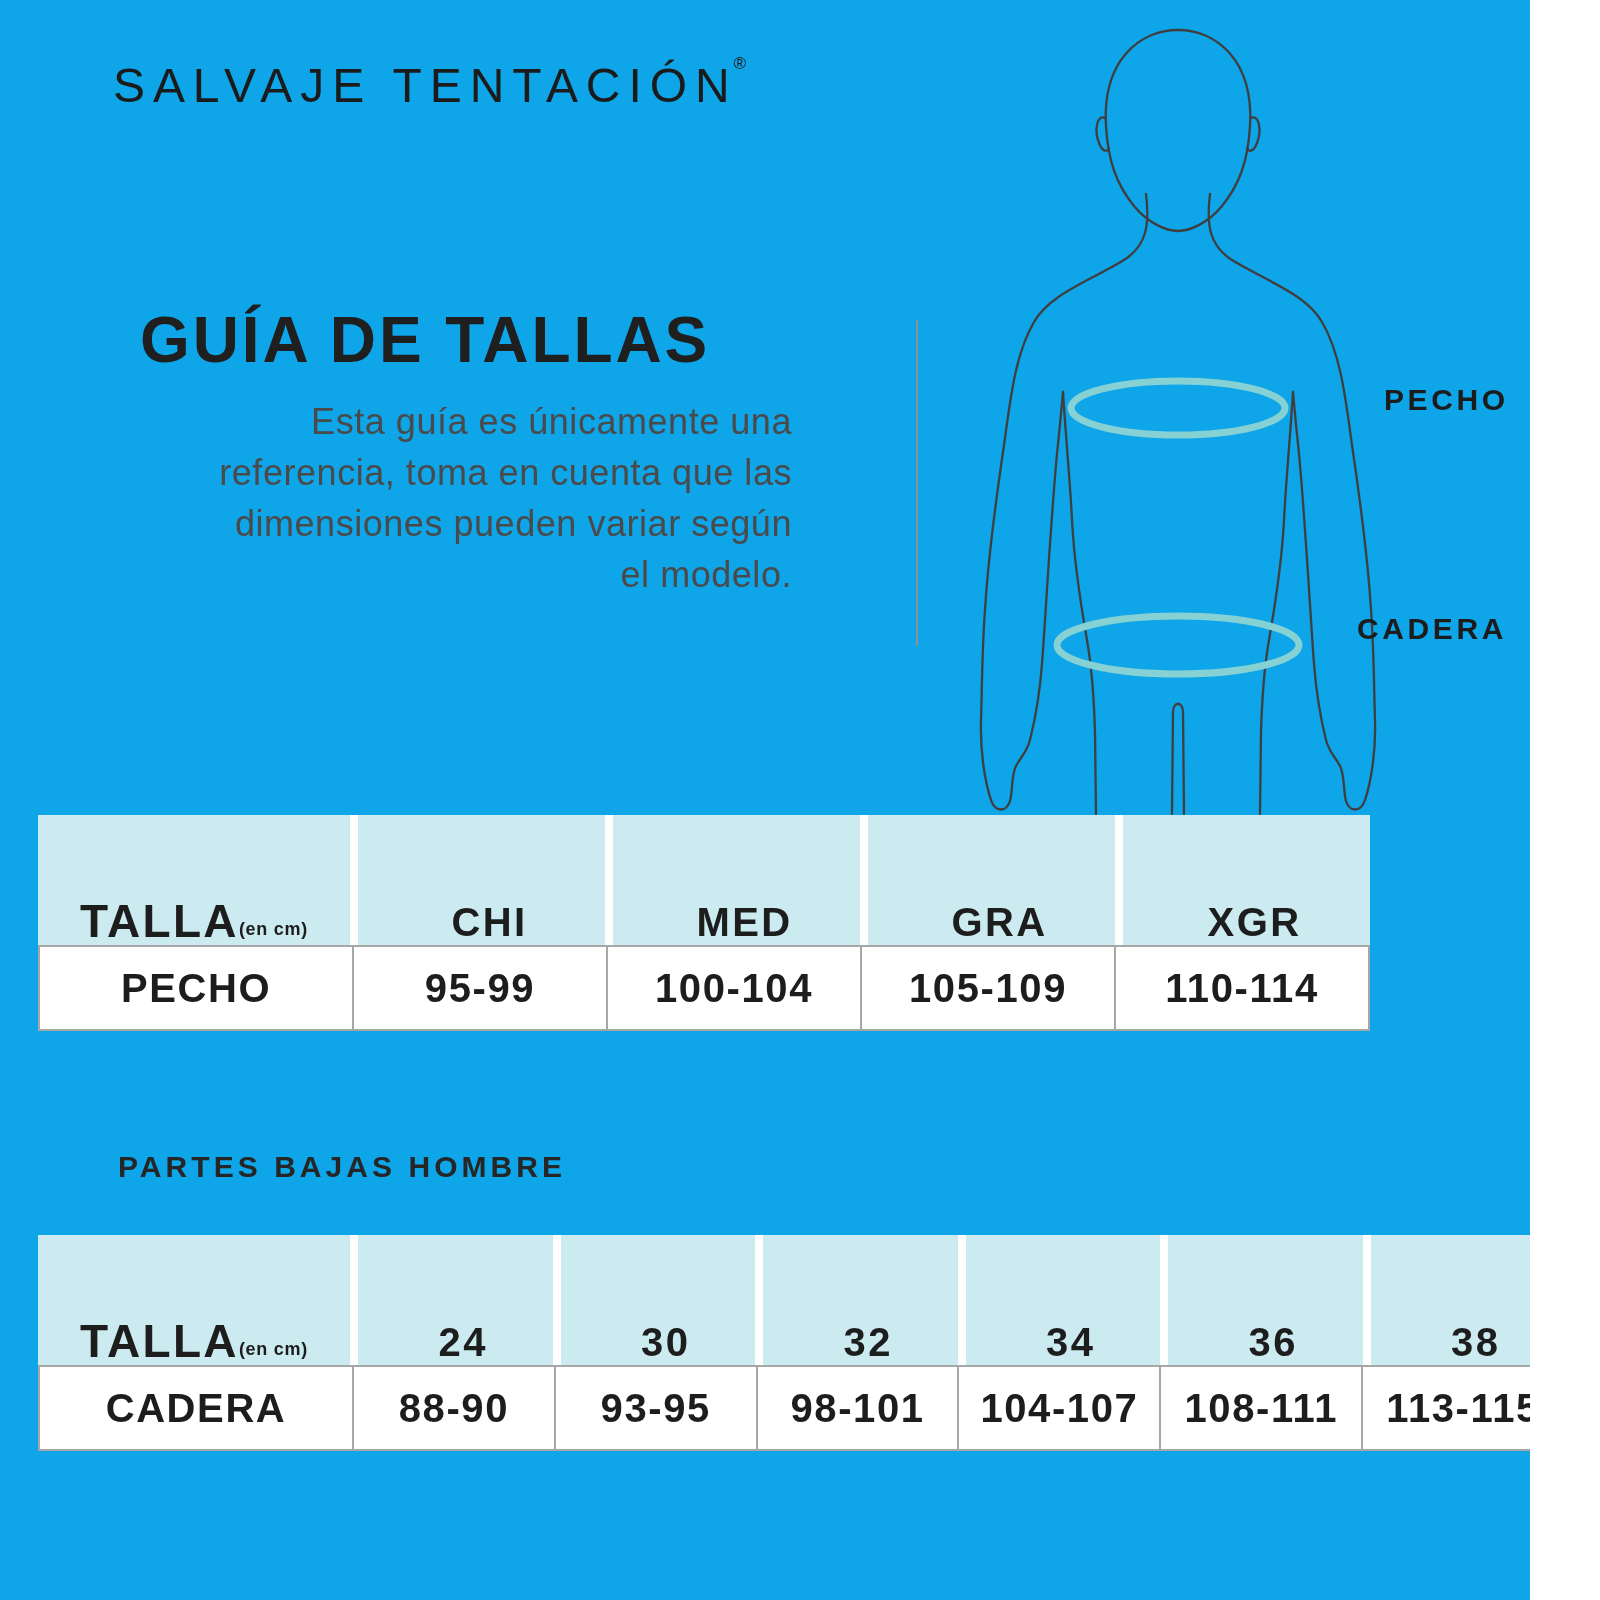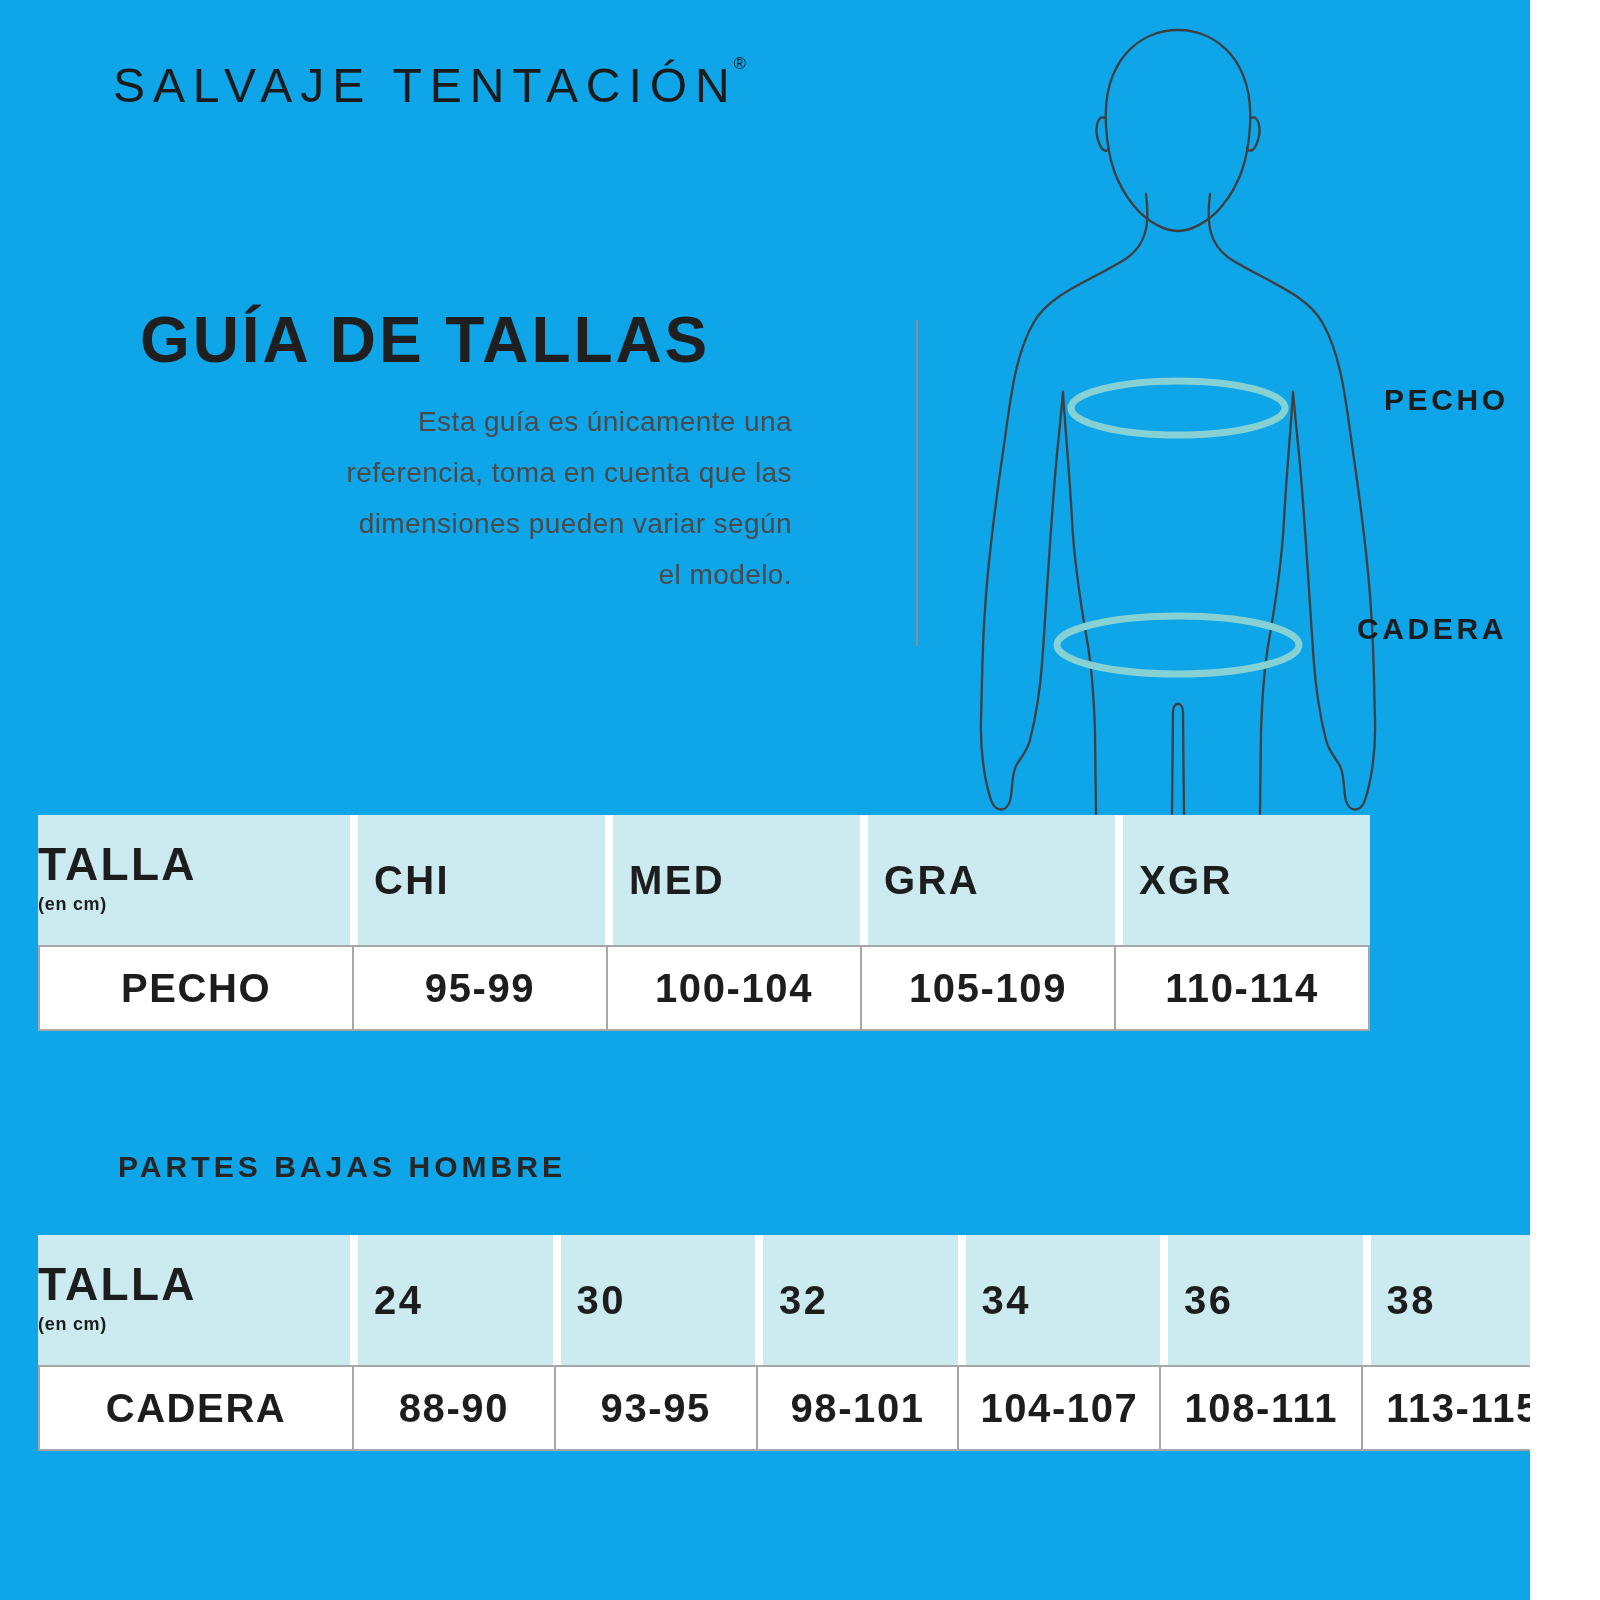--- a/index.html
+++ b/index.html
@@ -8,21 +8,21 @@
     font-family:"Liberation Sans",sans-serif;color:var(--text-dark,#1d1d1d);
   }
   
   .logo{position:absolute;left:113px;top:58px;font-size:48px;font-weight:500;
         letter-spacing:0.165em;color:#1b1b1b;white-space:nowrap;}
   .logo sup{font-size:17px;letter-spacing:0;vertical-align:top;position:relative;top:-4px;left:-4px;}
   
   .guide-title{position:absolute;left:128px;top:303px;font-size:64px;font-weight:800;
         letter-spacing:0.045em;color:#1f1f1f;white-space:nowrap;margin-left:12px;}
   .guide-desc{position:absolute;left:80px;top:396px;width:712px;text-align:right;
-        font-size:28px;line-height:51px;color:#4a4a4a;letter-spacing:0.015em;}
+        font-size:36px;line-height:51px;color:#4a4a4a;letter-spacing:0.015em;}
   .divider{position:absolute;left:916px;top:320px;width:2px;height:326px;background:#8f8f8f;}
   
   .figure-svg{position:absolute;left:900px;top:0;width:700px;height:860px;}
   .figure-svg path{fill:none;stroke:#3f3f3f;stroke-width:2.3;stroke-linecap:round;stroke-linejoin:round;}
   .figure-svg ellipse.band{fill:none;stroke:var(--accent-teal,#85d1d4);stroke-width:7;}
   .measure-label{position:absolute;font-size:30px;font-weight:700;letter-spacing:0.12em;
         color:#1c1c1c;white-space:nowrap;}
   .label-chest{left:1384px;top:383px;}
   .label-hip{left:1357px;top:612px;}
   
@@ -30,22 +30,22 @@
         letter-spacing:0.135em;color:#262626;white-space:nowrap;}
   .section-tops{top:740px;}
   .section-bottoms{top:1150px;}
   
   .size-table{position:absolute;left:38px;}
   .table-tops{top:815px;width:1332px;}
   .table-bottoms{top:1235px;width:1527px;}
   .thead{display:grid;height:130px;}
   .table-tops .thead,.table-tops .trow{grid-template-columns:312px repeat(4,1fr);}
   .table-bottoms .thead,.table-bottoms .trow{grid-template-columns:312px repeat(6,1fr);}
-  .th{background:var(--table-header-blue,#cbebf0);display:flex;flex-direction:column;
-      align-items:flex-start;justify-content:center;font-weight:700;font-size:40px;
+  .th{background:var(--table-header-blue,#cbebf0);display:flex;flex-direction:row;
+      align-items:flex-end;justify-content:center;font-weight:700;font-size:40px;
       letter-spacing:0.06em;color:#1d1d1d;}
   .th + .th{border-left:8px solid #ffffff;padding-left:16px;}
   .th .main{font-size:46px;letter-spacing:0.05em;line-height:48px;}
   .th .sub{font-size:18px;letter-spacing:0.04em;line-height:32px;font-weight:700;}
   .trow{display:grid;height:82px;border:2px solid var(--table-border-gray,#a7a7a7);
         box-sizing:content-box;background:#ffffff;}
   .td{display:flex;align-items:center;justify-content:center;font-size:40px;font-weight:700;
       letter-spacing:0.04em;color:#1d1d1d;}
   .td + .td{border-left:2px solid var(--table-border-gray,#a7a7a7);}
 </style>

